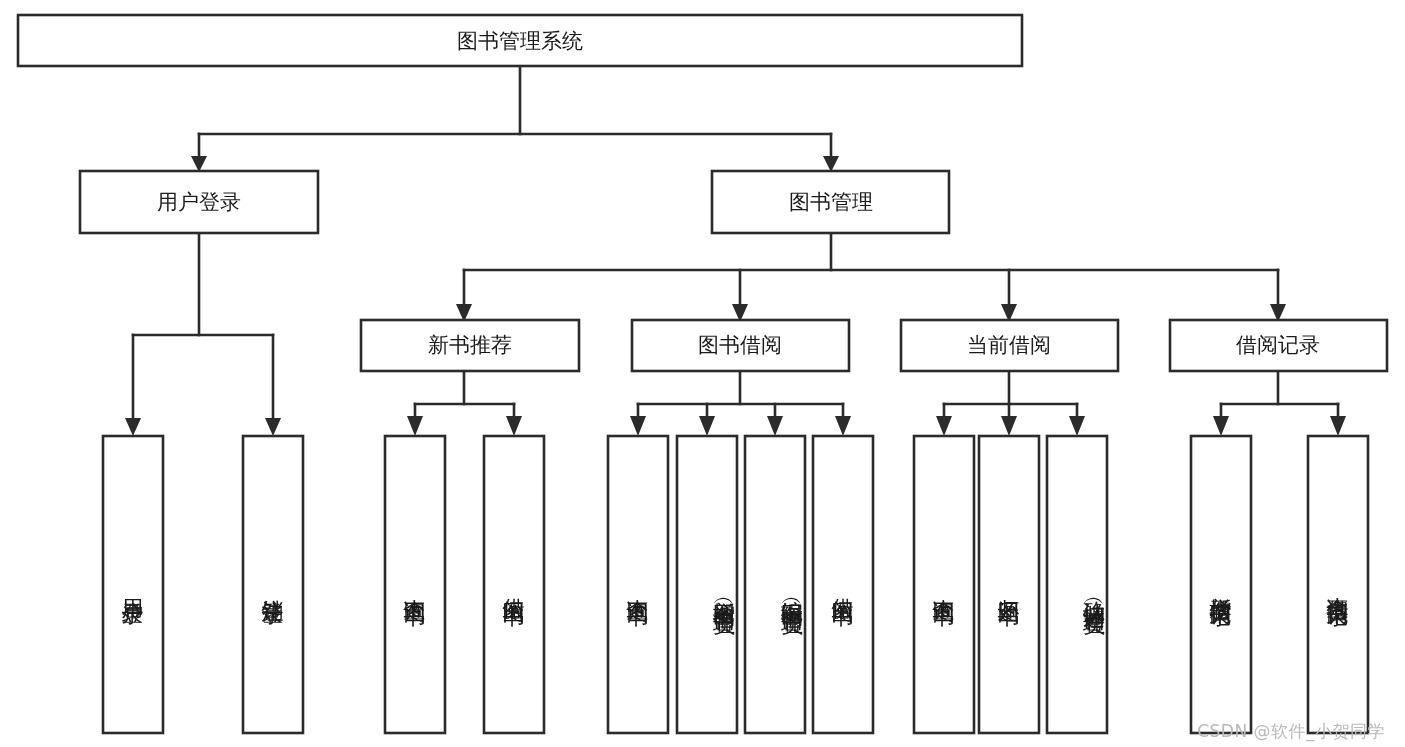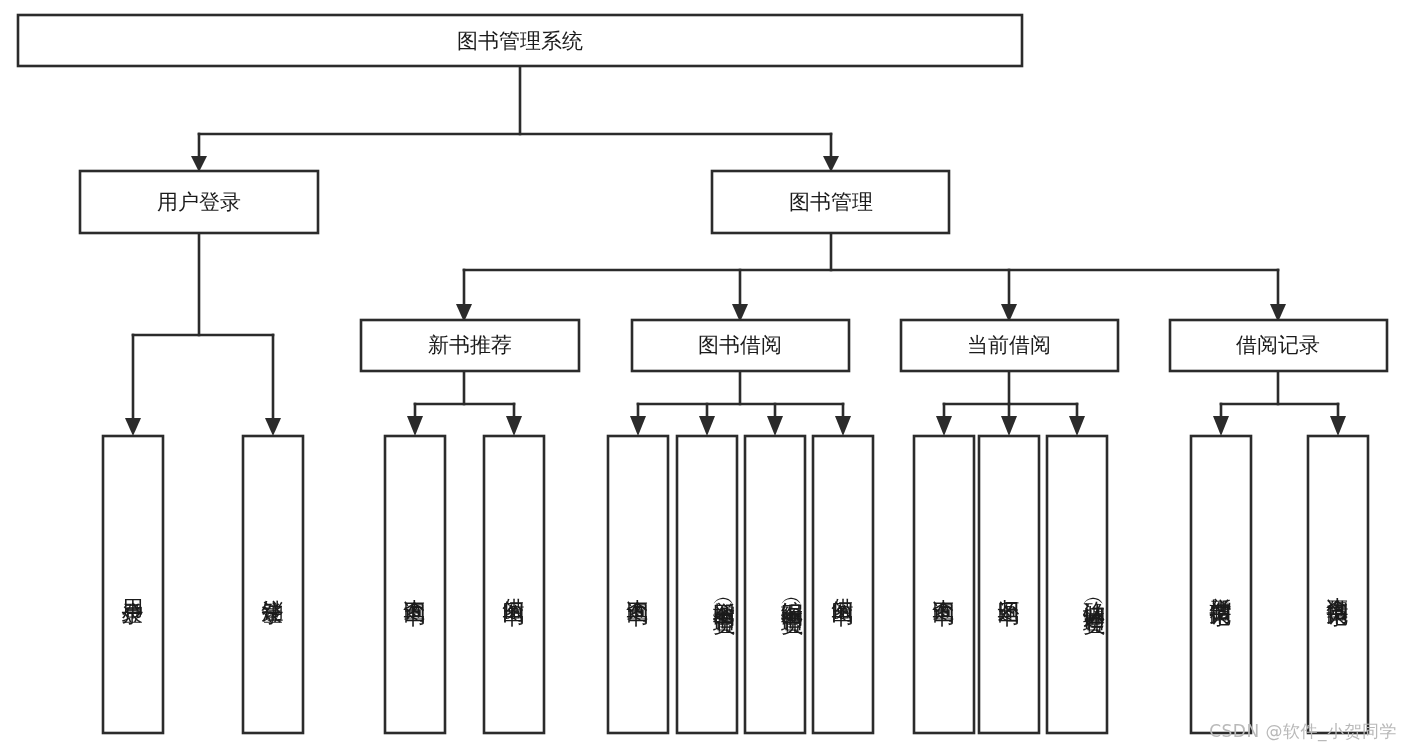--- a/index.html
+++ b/index.html
@@ -34,21 +34,21 @@
     display:flex;
     align-items:flex-start;
     justify-content:center;
     padding-top:14px;
     box-sizing:border-box;
     white-space:nowrap;
   }
   .vtext.center{align-items:center;padding-top:0;}
   #watermark{
     position:absolute;
-    right:8px;bottom:4px;
+    right:20px;bottom:4px;
     font-family:"DejaVu Sans","Liberation Sans",sans-serif;
     font-size:17px;
     color:#b9b9b9;
     letter-spacing:0.5px;
     user-select:none;
     white-space:nowrap;
   }
 </style>
 </head>
 <body>

